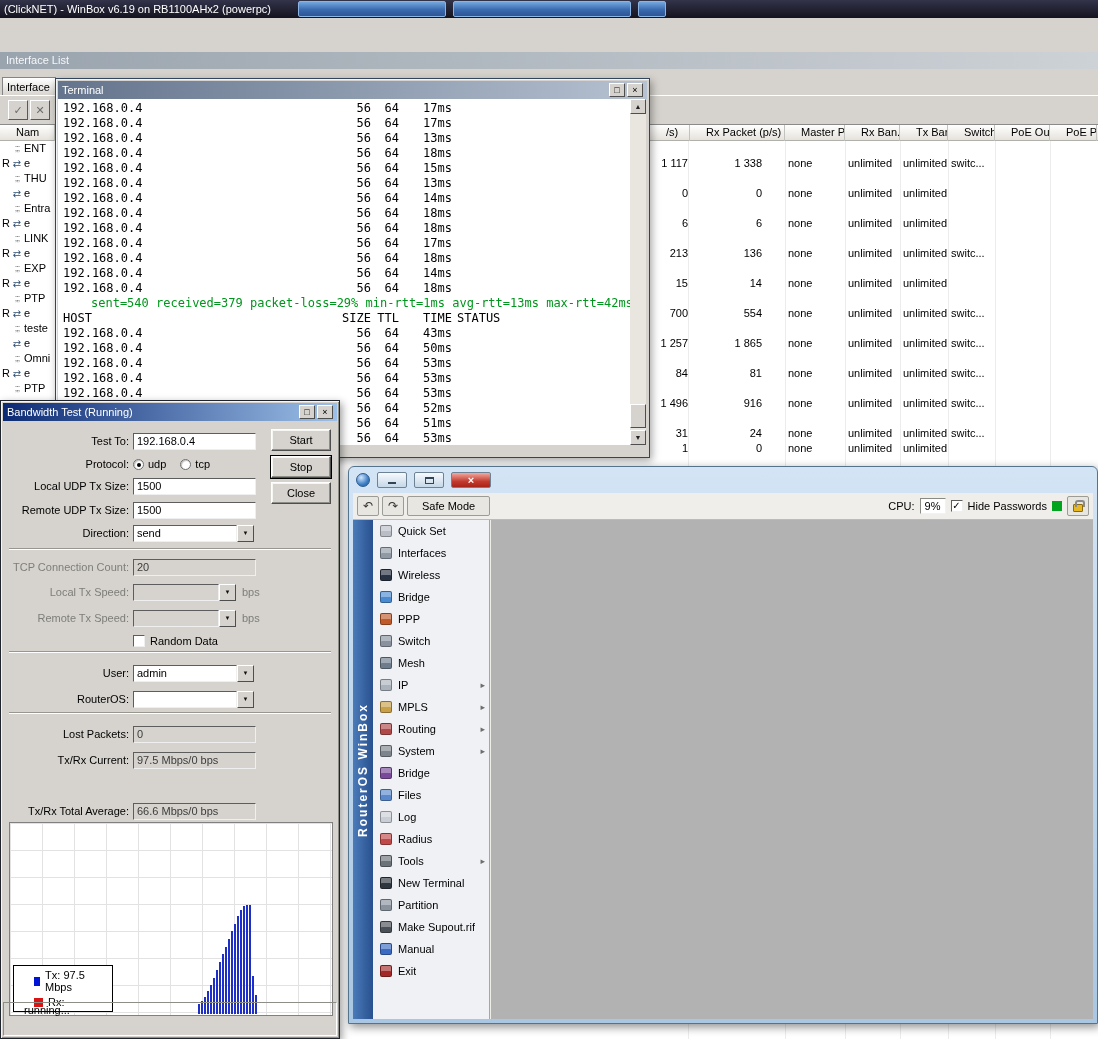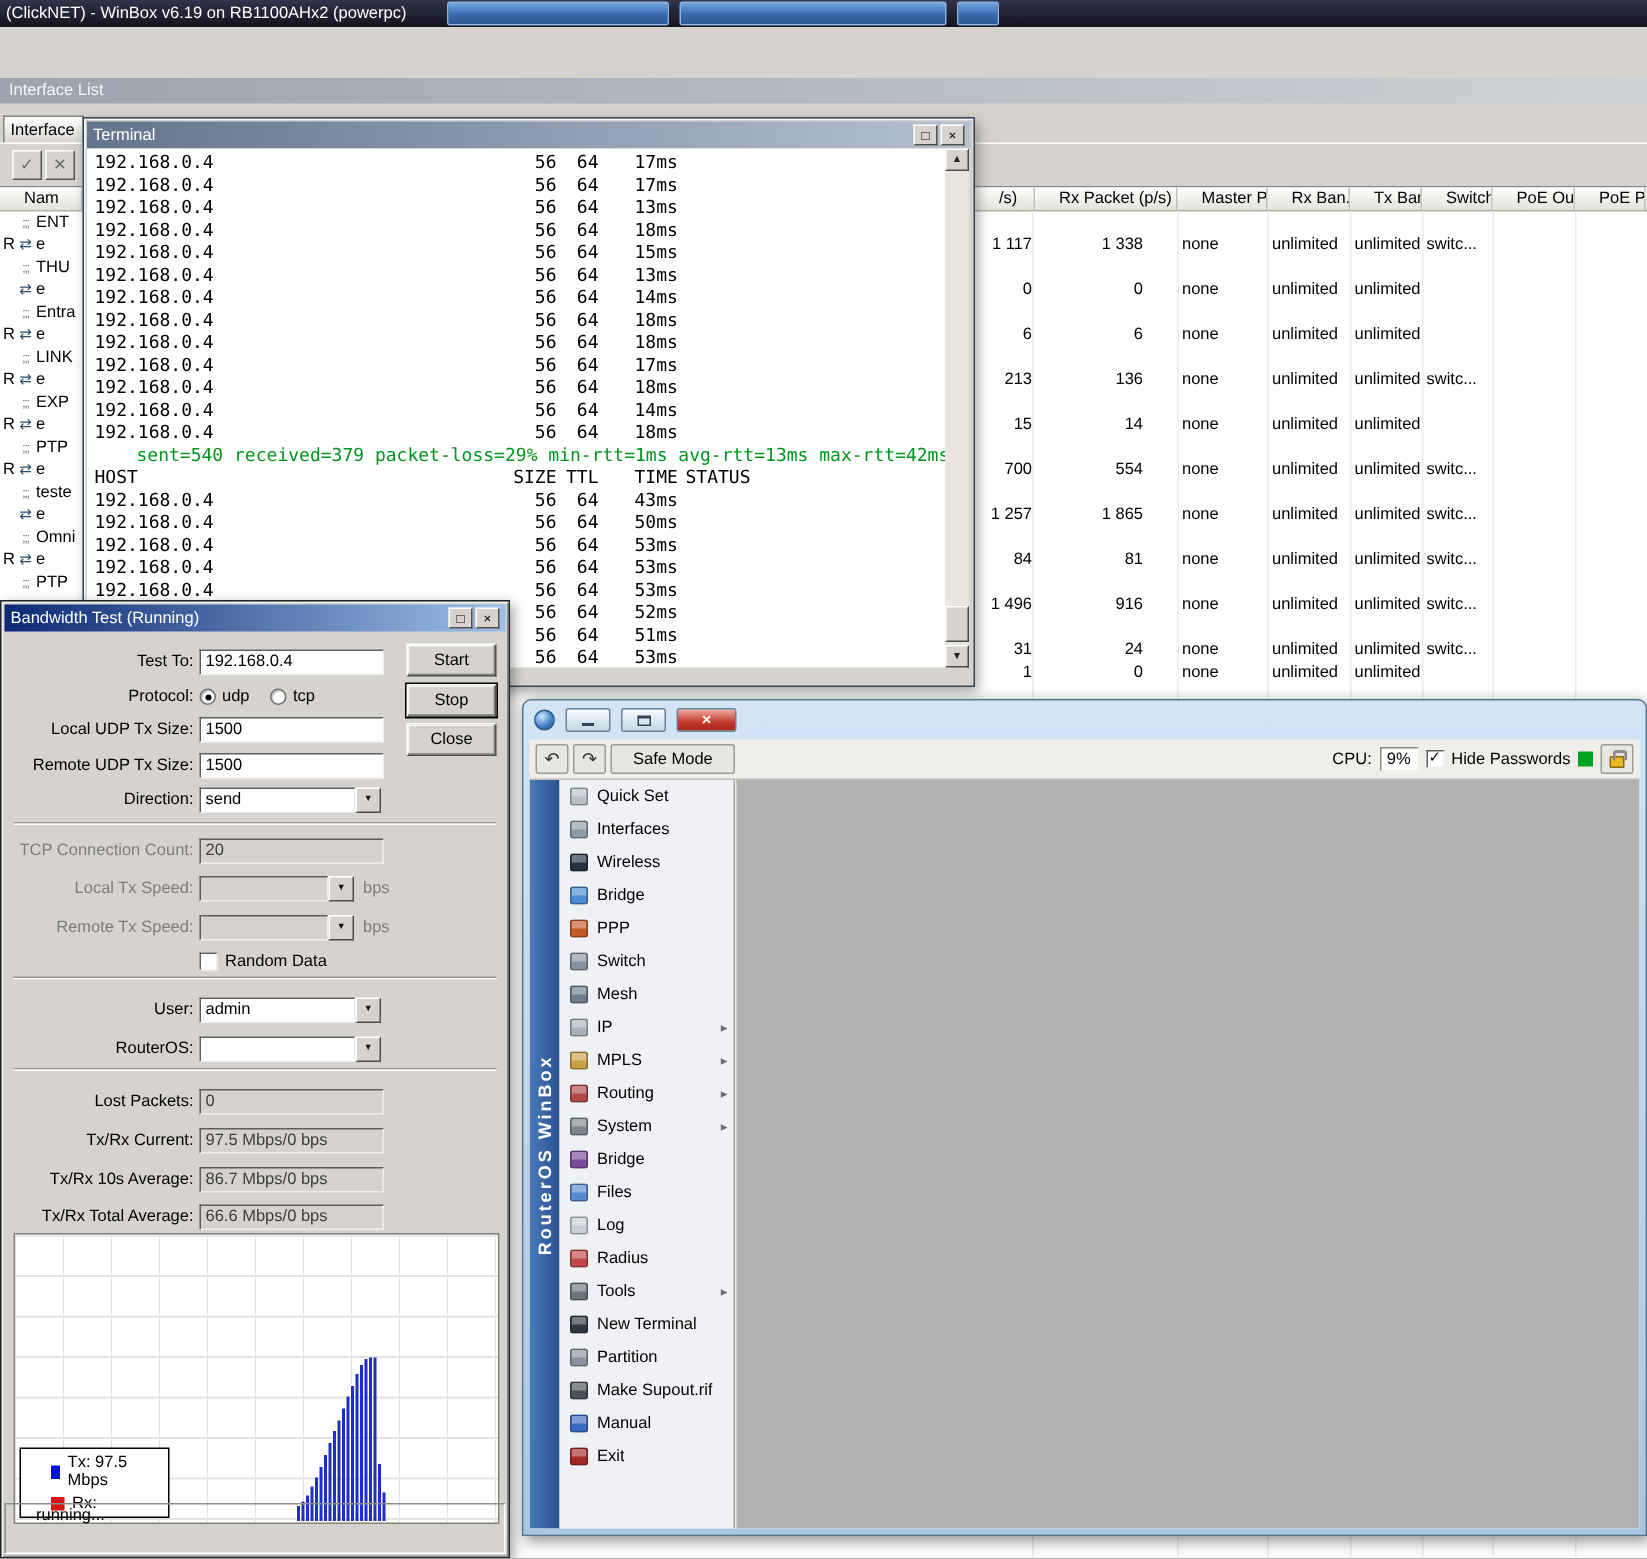--- a/index.html
+++ b/index.html
@@ -546,24 +546,20 @@
     </div>
     <div class="sep" style="top:311px"></div>
     <div class="fr" style="top:323px">
       <span class="flab">Lost Packets:</span>
       <div class="inp inp-dis w123">0</div>
     </div>
     <div class="fr" style="top:349px">
       <span class="flab">Tx/Rx Current:</span>
       <div class="inp inp-dis w123">97.5 Mbps/0 bps</div>
     </div>
-    <div class="fr" style="top:375px">
-      <span class="flab">Tx/Rx 10s Average:</span>
-      <div class="inp inp-dis w123">86.7 Mbps/0 bps</div>
-    </div>
     <div class="fr" style="top:400px">
       <span class="flab">Tx/Rx Total Average:</span>
       <div class="inp inp-dis w123">66.6 Mbps/0 bps</div>
     </div>
 
     <div class="bw-btn" style="top:28px">Start</div>
     <div class="bw-btn default" style="top:55px">Stop</div>
     <div class="bw-btn" style="top:81px">Close</div>
 
     <div class="graph">

